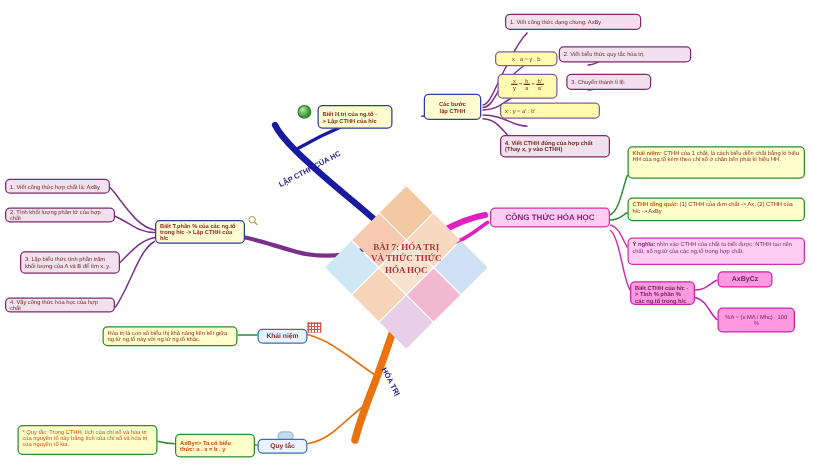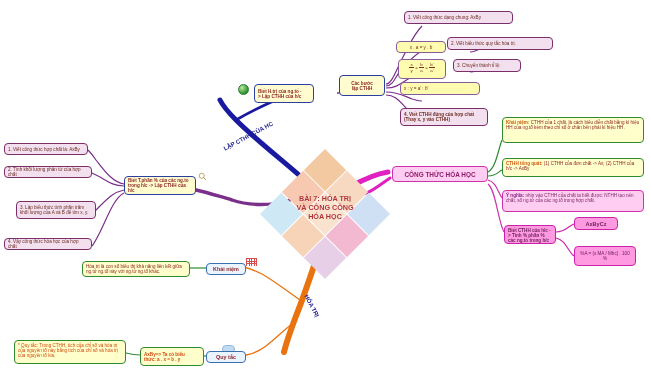--- a/index.html
+++ b/index.html
@@ -2,21 +2,21 @@
 <html><head>
 <meta charset="utf-8">
 <style>
   html,body{margin:0;padding:0;background:#ffffff;}
   body{width:650px;height:381px;position:relative;overflow:hidden;
        font-family:"Liberation Sans",sans-serif;}
   #canvas{position:absolute;left:0;top:0;width:650px;height:381px;}
   svg.wires{position:absolute;left:0;top:0;width:650px;height:381px;pointer-events:none;}
 
   
-  #center{position:absolute;left:279px;top:168px;width:92px;height:92px;}
+  #center{position:absolute;left:279px;top:168px;width:92px;height:92px;font-family:Liberation Serif, serif;}
   #center .diamond{position:absolute;left:0;top:0;width:92px;height:92px;
       transform:rotate(45deg);}
   #center .diamond i{position:absolute;display:block;width:30px;height:30px;}
   #center .ctext{position:absolute;left:-6px;top:26px;width:104px;text-align:center;
       color:#b03030;font-weight:bold;font-size:7.2px;line-height:1.25;
       text-shadow:0 0 1px #fff;}
 
   
   .bx{position:absolute;box-sizing:border-box;padding:2px 3px;font-size:4.6px;
       border-radius:4px;}
@@ -119,21 +119,21 @@
       <i style="left:62px;top:0;background:#cfe0f5;"></i>
       <i style="left:0;top:31px;background:#f6c9b0;"></i>
       <i style="left:31px;top:31px;background:#f9e3cf;"></i>
       <i style="left:62px;top:31px;background:#f2b9d0;"></i>
       <i style="left:0;top:62px;background:#cfe8f5;"></i>
       <i style="left:31px;top:62px;background:#f7d4b8;"></i>
       <i style="left:62px;top:62px;background:#e8cfe8;"></i>
     </div>
     <div class="ctext">
       <div>BÀI 7: HÓA TRỊ</div>
-      <div>VÀ CÔNG CÔNG</div>
+      <div>VÀ THỨC THỨC</div>
       <div>HÓA HỌC</div>
     </div>
   </div>
 
   <div class="bx bluebx ctr bold" style="left:339px;top:75px;width:46px;height:21px;
        display:flex;flex-direction:column;justify-content:center;">
     <span>Các bước</span>
     <span>lập CTHH</span>
   </div>
 

